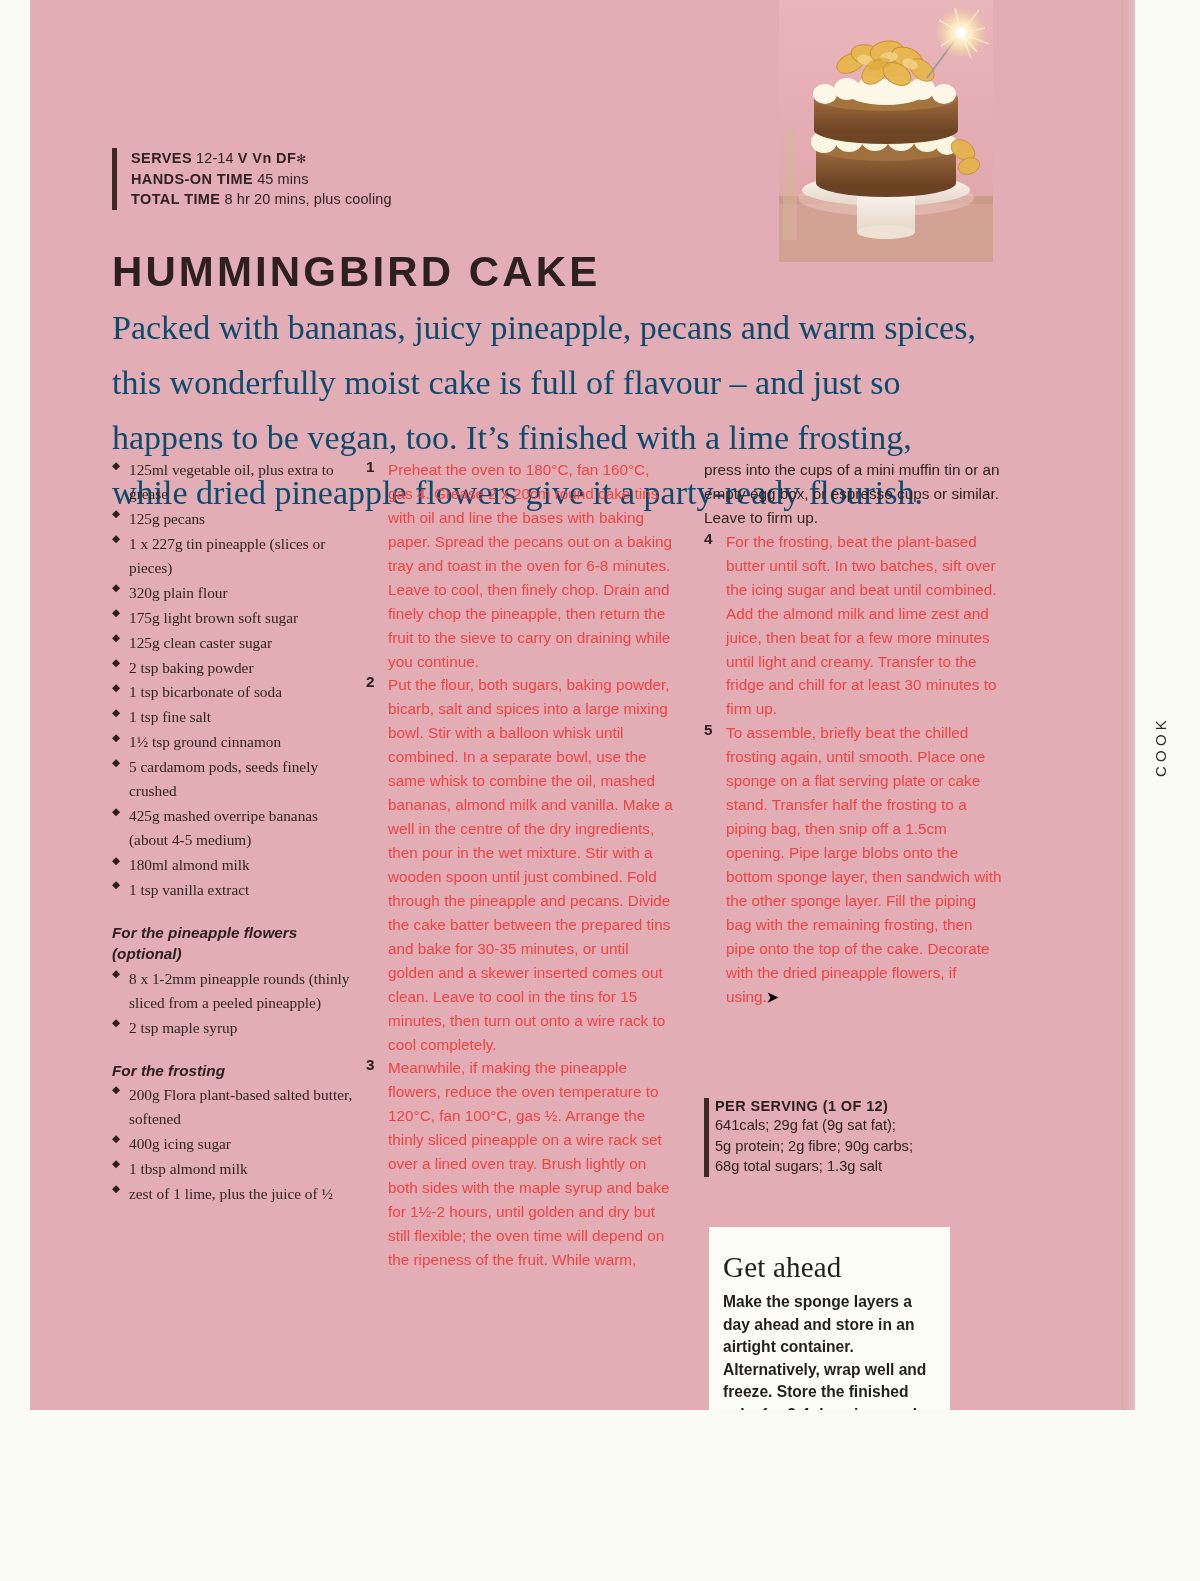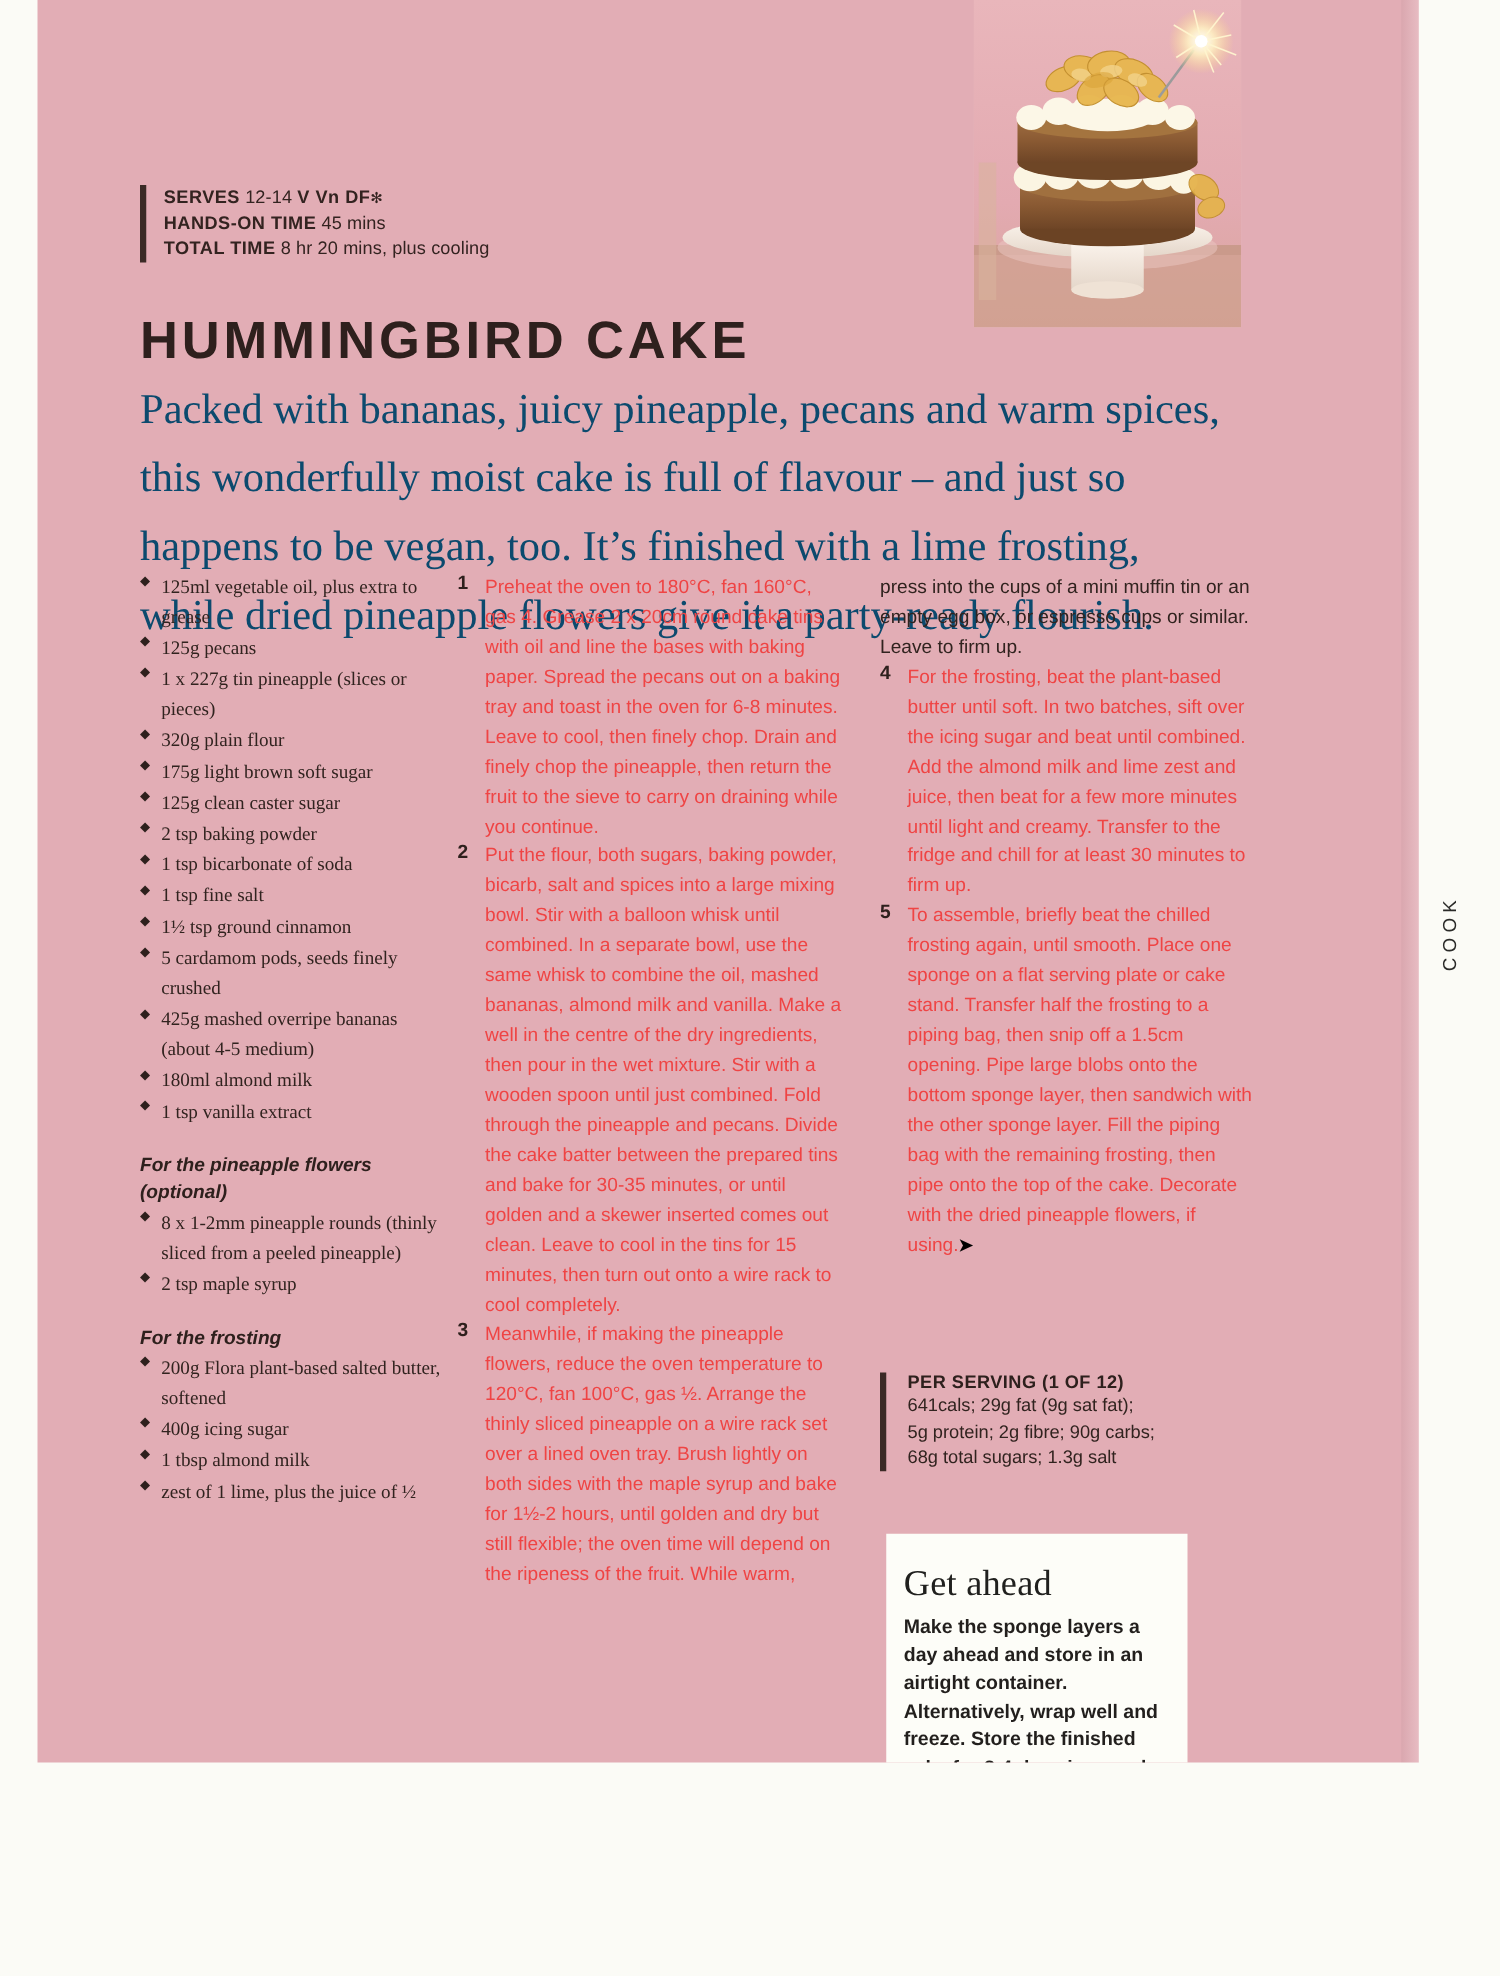--- a/index.html
+++ b/index.html
@@ -158,21 +158,21 @@
     color: #31231f;
   }
   .arrow-glyph { font-size: 14px; font-weight: 700; }
 
   
   #nutrition {
     position: absolute;
     left: 704px;
     top: 1098px;
     width: 300px;
-    padding-left: 17px;
+    padding-left: 6px;
     border-left: 5px solid #3b2a26;
   }
   #nutrition .nut-title {
     font-size: 14.5px;
     font-weight: 700;
     letter-spacing: 0.4px;
     color: #2e201d;
     margin-bottom: 1px;
   }
   #nutrition .nut-line {

